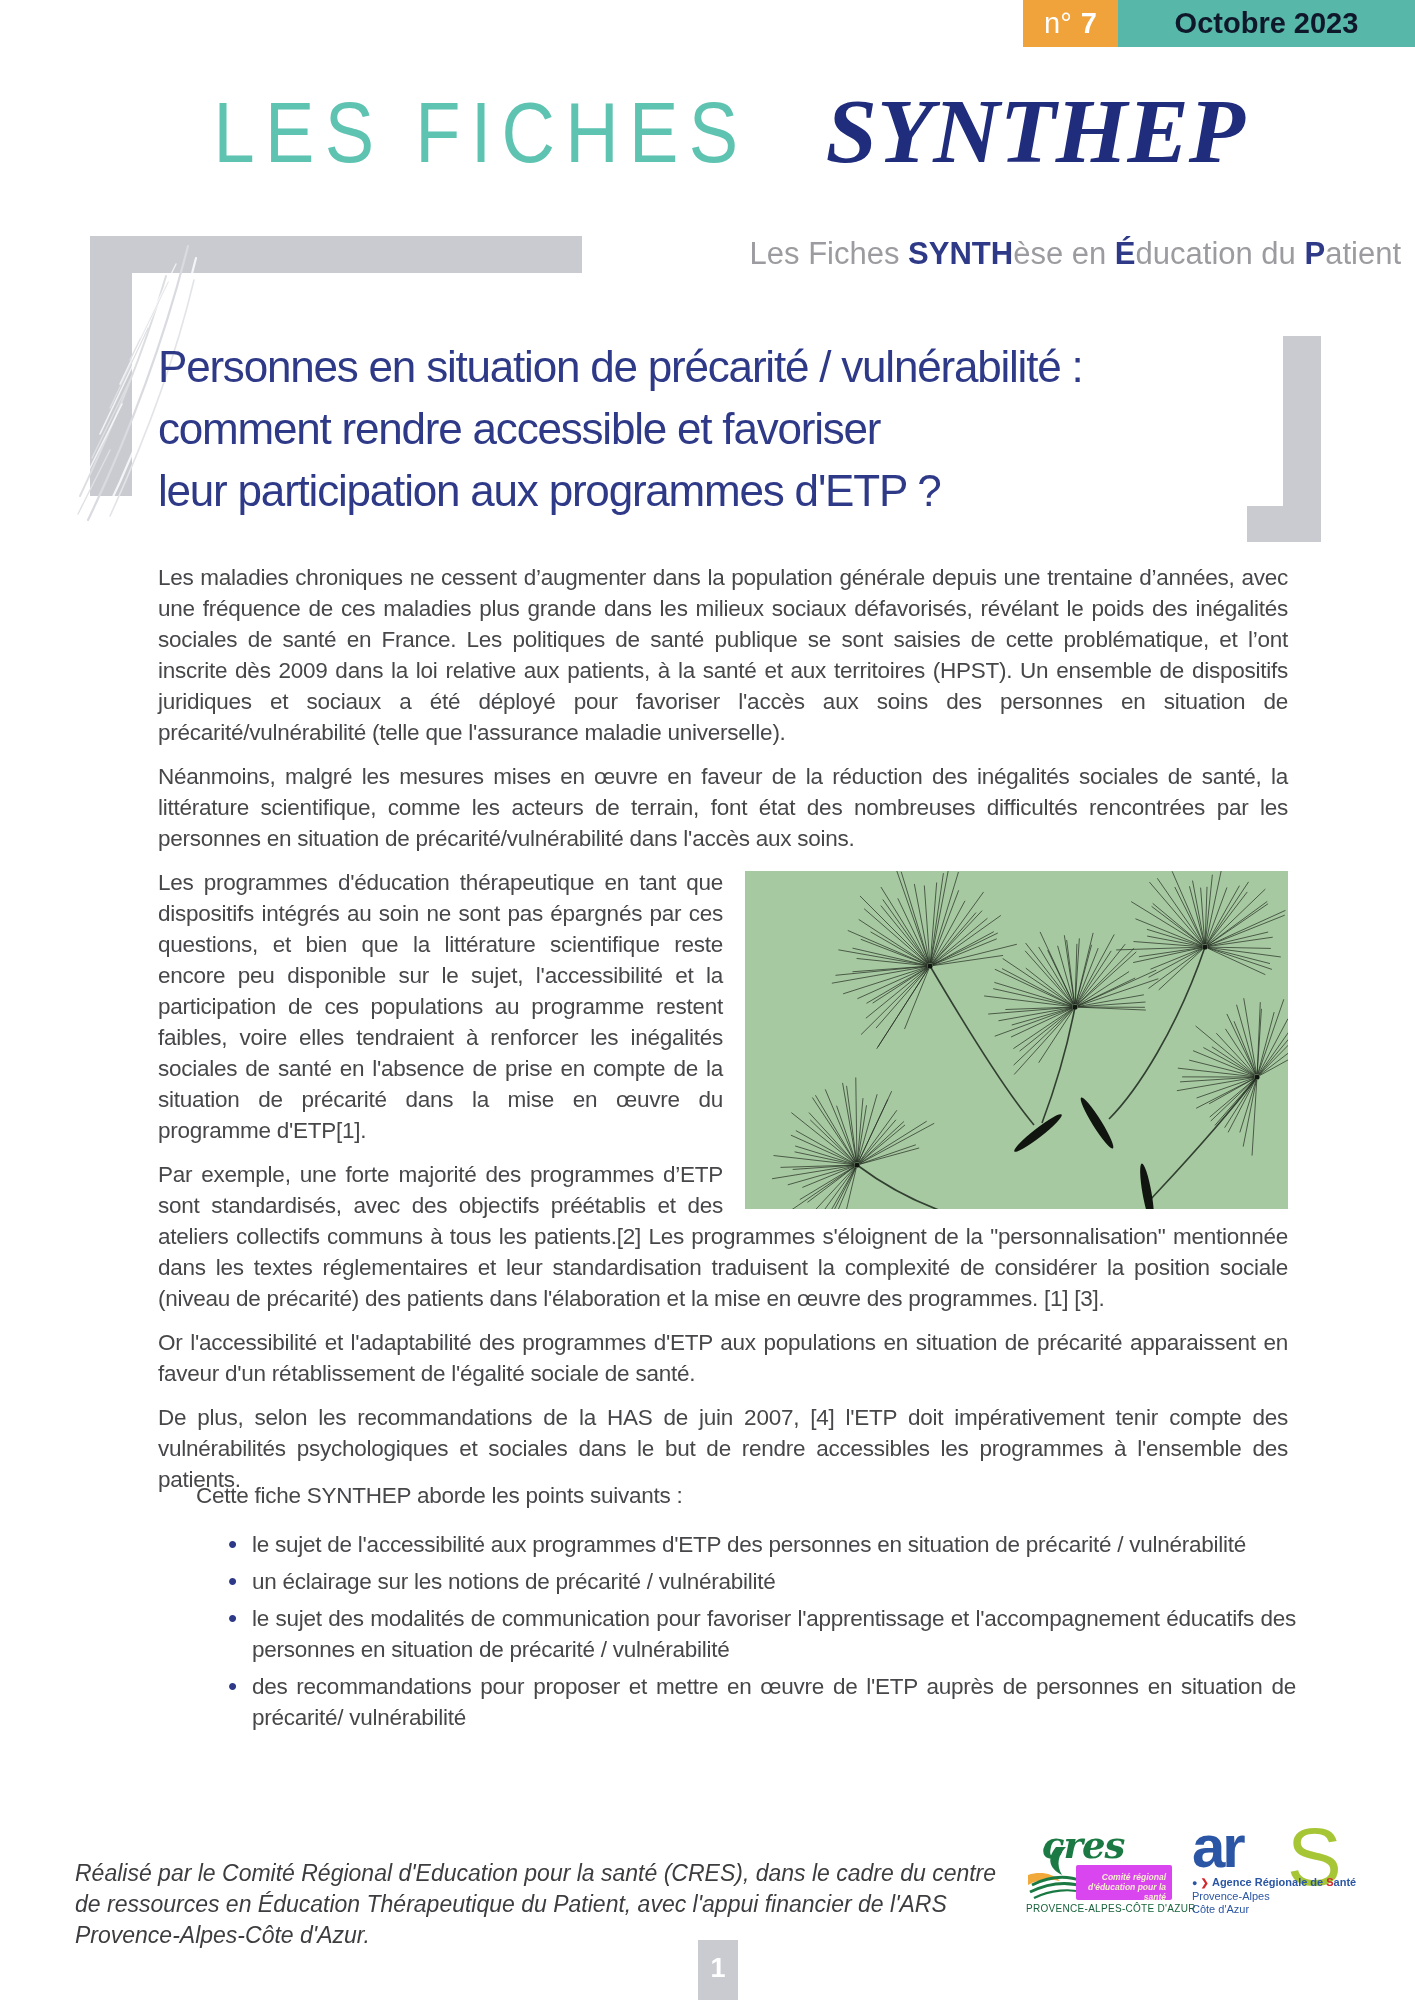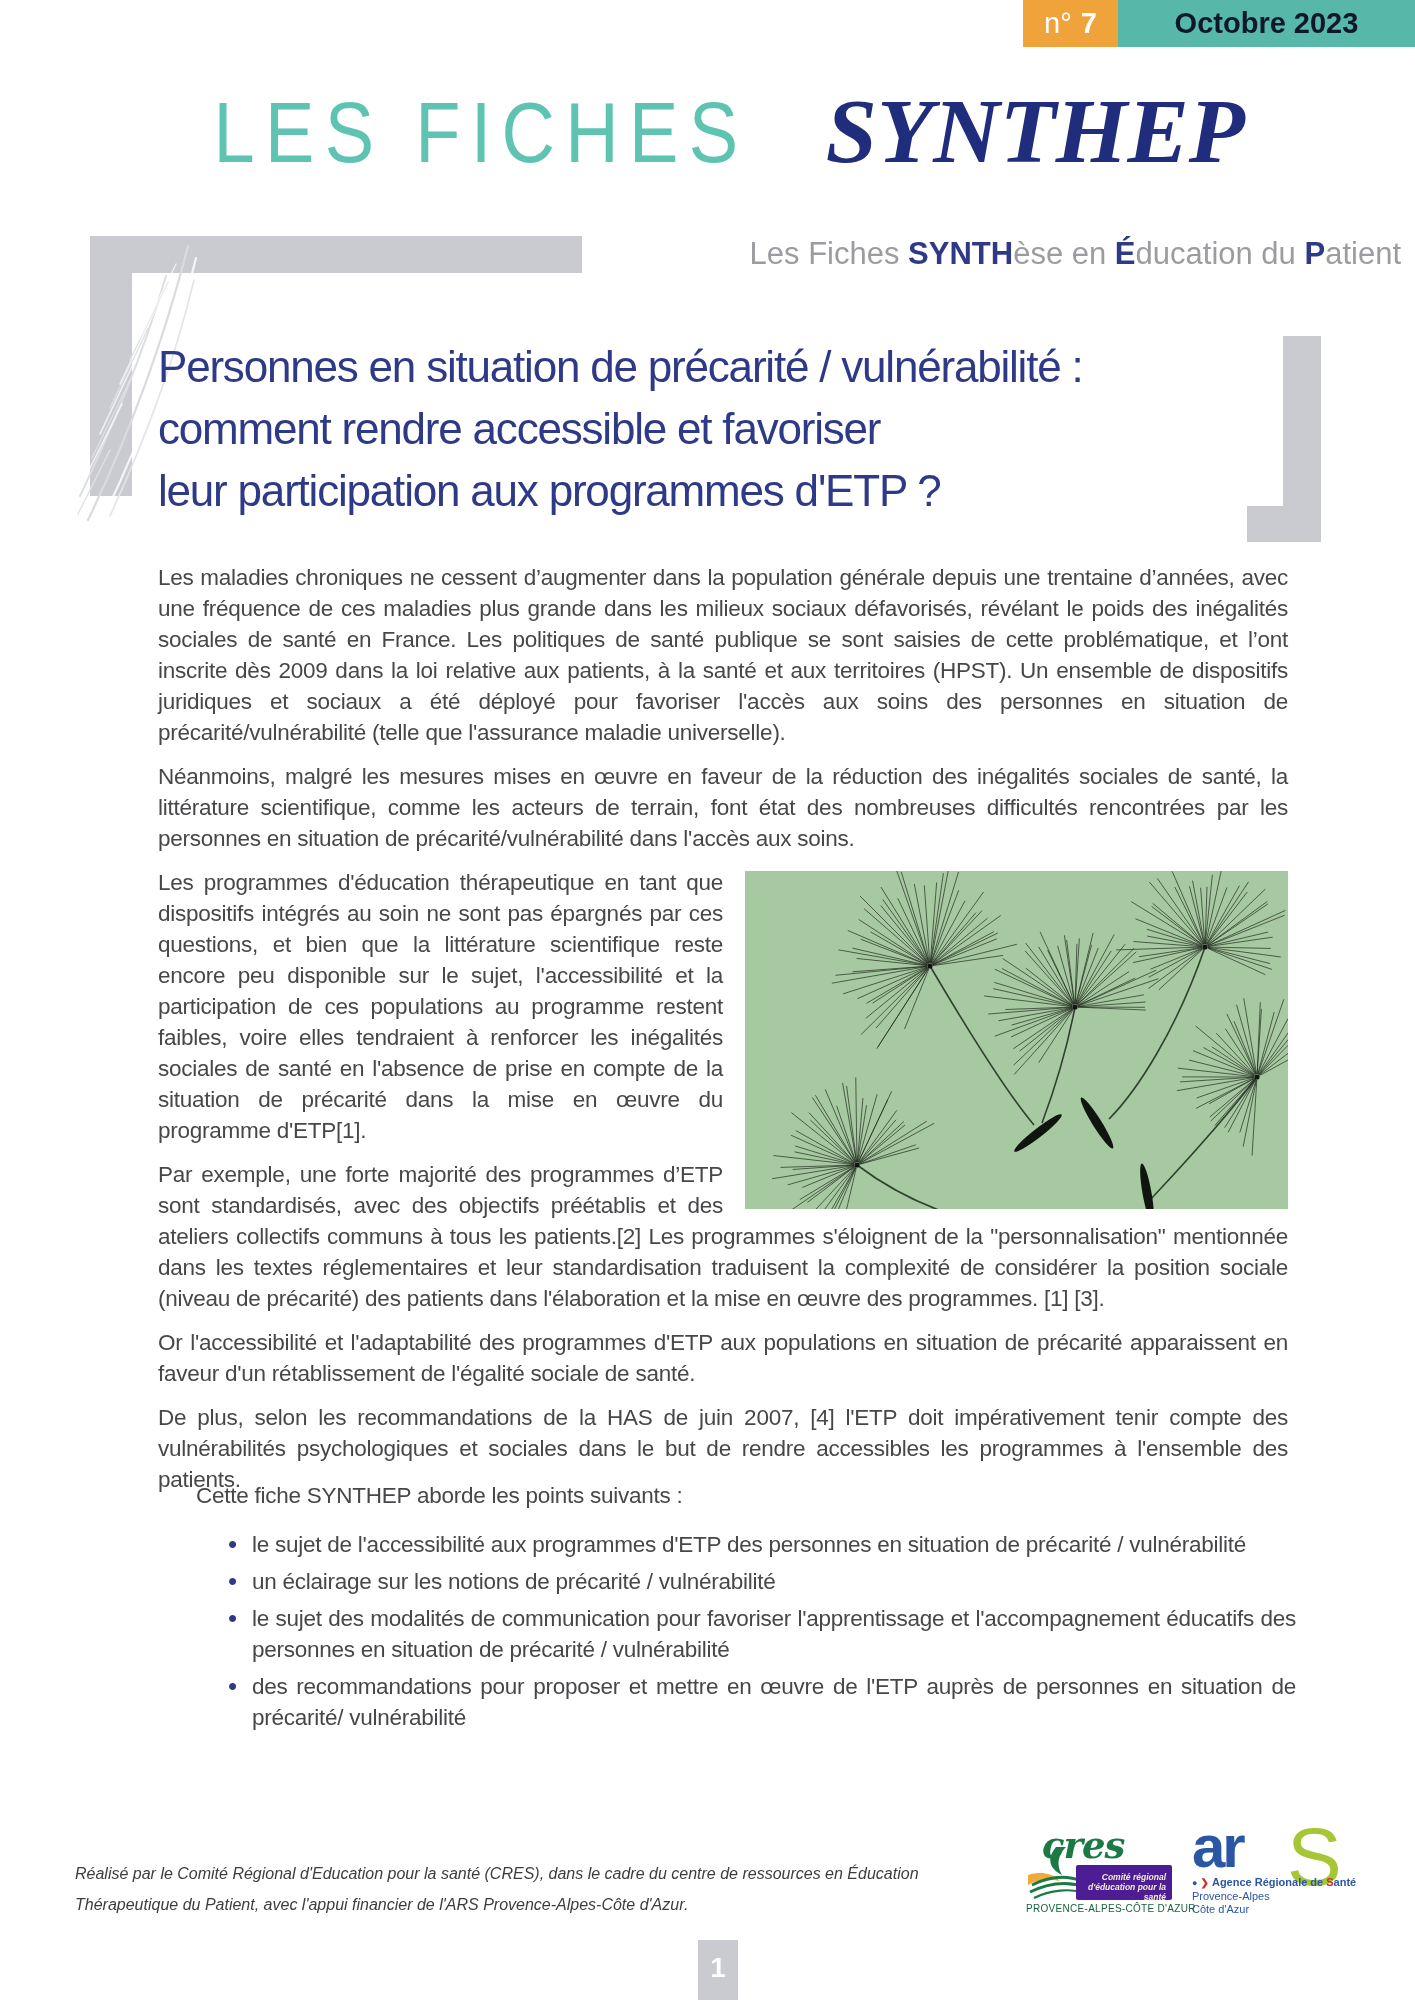--- a/index.html
+++ b/index.html
@@ -46,27 +46,27 @@
   .photo svg{display:block;width:100%;height:100%;}
 
   
   .list-section{position:absolute;left:196px;top:1480px;width:1100px;font-size:22.5px;line-height:31px;letter-spacing:-.25px;color:var(--body-text);z-index:4;}
   .list-section .intro{margin-bottom:18px;}
   .list-section ul{list-style:none;margin-left:32px;}
   .list-section li{position:relative;padding-left:24px;margin-bottom:6px;text-align:justify;}
   .list-section li::before{content:"\2022";position:absolute;left:0;top:0;color:var(--navy);font-size:26px;line-height:31px;}
 
   
-  .footer-credit{position:absolute;left:75px;top:1858px;width:948px;font-style:italic;font-size:16px;line-height:31px;color:#3D3D40;z-index:4;}
+  .footer-credit{position:absolute;left:75px;top:1858px;width:948px;font-style:italic;font-size:23px;line-height:31px;color:#3D3D40;z-index:4;}
 
   
   .cres-logo{position:absolute;left:1026px;top:1833px;width:146px;height:84px;z-index:4;}
   .cres-word{position:absolute;left:16px;top:-10px;font-family:"DejaVu Serif",serif;font-style:italic;font-weight:700;font-size:37px;color:var(--cres-green);letter-spacing:-1px;}
   .cres-swoosh{position:absolute;left:0;top:12px;width:64px;height:56px;}
-  .cres-box{position:absolute;left:50px;top:32px;width:96px;height:35px;background:#4c1d95;border-radius:2px;color:#F7F0CF;font-size:8.5px;line-height:10px;font-style:italic;font-weight:700;text-align:right;padding:7px 6px 0 8px;}
+  .cres-box{position:absolute;left:50px;top:32px;width:96px;height:35px;background:#d946ef;border-radius:2px;color:#F7F0CF;font-size:8.5px;line-height:10px;font-style:italic;font-weight:700;text-align:right;padding:7px 6px 0 8px;}
   .cres-region{position:absolute;left:0;top:70px;width:146px;font-size:10px;font-weight:400;color:#17623A;letter-spacing:.3px;white-space:nowrap;}
 
   
   .ars-logo{position:absolute;left:1192px;top:1826px;width:180px;height:92px;z-index:4;}
   .ars-ar{position:absolute;left:0;top:-14px;font-size:60px;font-weight:700;color:var(--ars-blue);letter-spacing:-3px;}
   .ars-s{position:absolute;left:95px;top:-16px;font-size:82px;font-weight:400;color:var(--ars-green);}
   .ars-text{position:absolute;left:0;top:50px;font-size:11px;line-height:13px;color:var(--ars-blue);white-space:nowrap;}
   .ars-text .mark{color:var(--ars-blue);font-size:9px;}
   .ars-text .chev{color:var(--ars-red);font-weight:700;font-size:10px;}
   .ars-text b{font-weight:700;}

